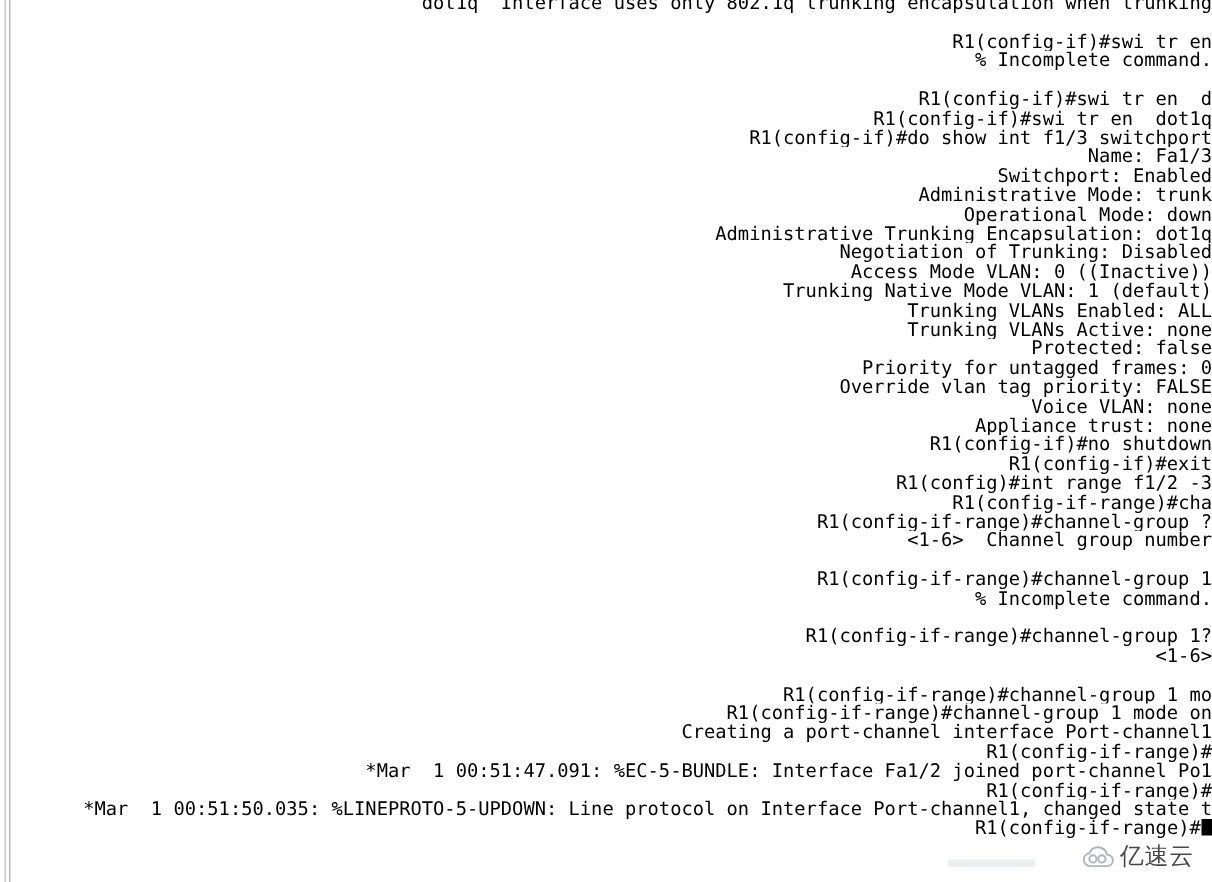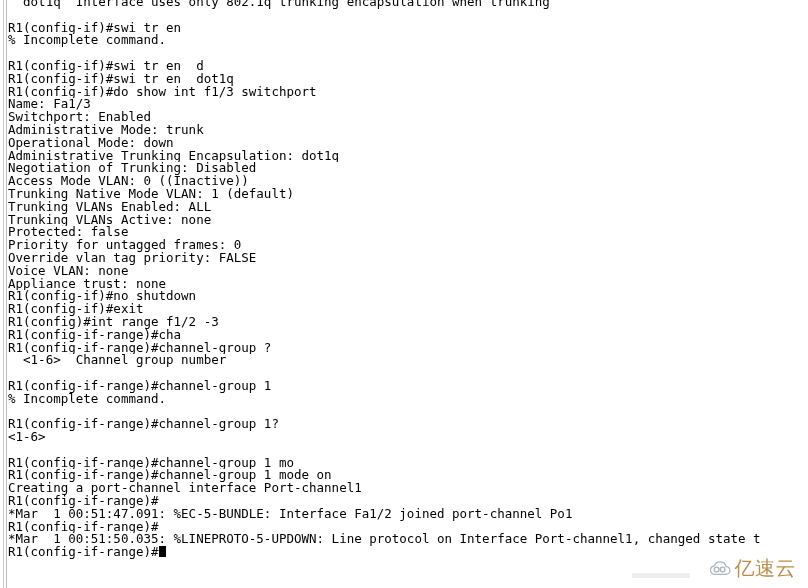--- a/index.html
+++ b/index.html
@@ -13,20 +13,21 @@
     overflow: hidden;
     font-family: "DejaVu Sans Mono", "Liberation Mono", monospace;
   }
   #terminal {
     position: relative;
     width: 808px;
     height: 588px;
     background: #ffffff;
     overflow: hidden;
     box-sizing: border-box;
+    text-align: right;
   }
   
   #left-edge {
     position: absolute;
     left: 0;
     top: 0;
     width: 6px;
     height: 588px;
     background: #ffffff;
     border-right: 1px solid #b9b9b9;
@@ -67,22 +68,22 @@
     bottom: 6px;
     display: flex;
     align-items: center;
     gap: 4px;
     z-index: 5;
     opacity: 0.72;
     user-select: none;
   }
   #watermark .wm-text {
     font-family: "DejaVu Sans", "Liberation Sans", sans-serif;
-    font-size: 20px;
-    color: #a16207;
+    font-size: 16px;
+    color: #000000;
     letter-spacing: 0.5px;
   }
   #watermark svg { display: block; }
   #wm-underline {
     position: absolute;
     right: 118px;
     bottom: 10px;
     width: 58px;
     height: 5px;
     background: #eceef0;

